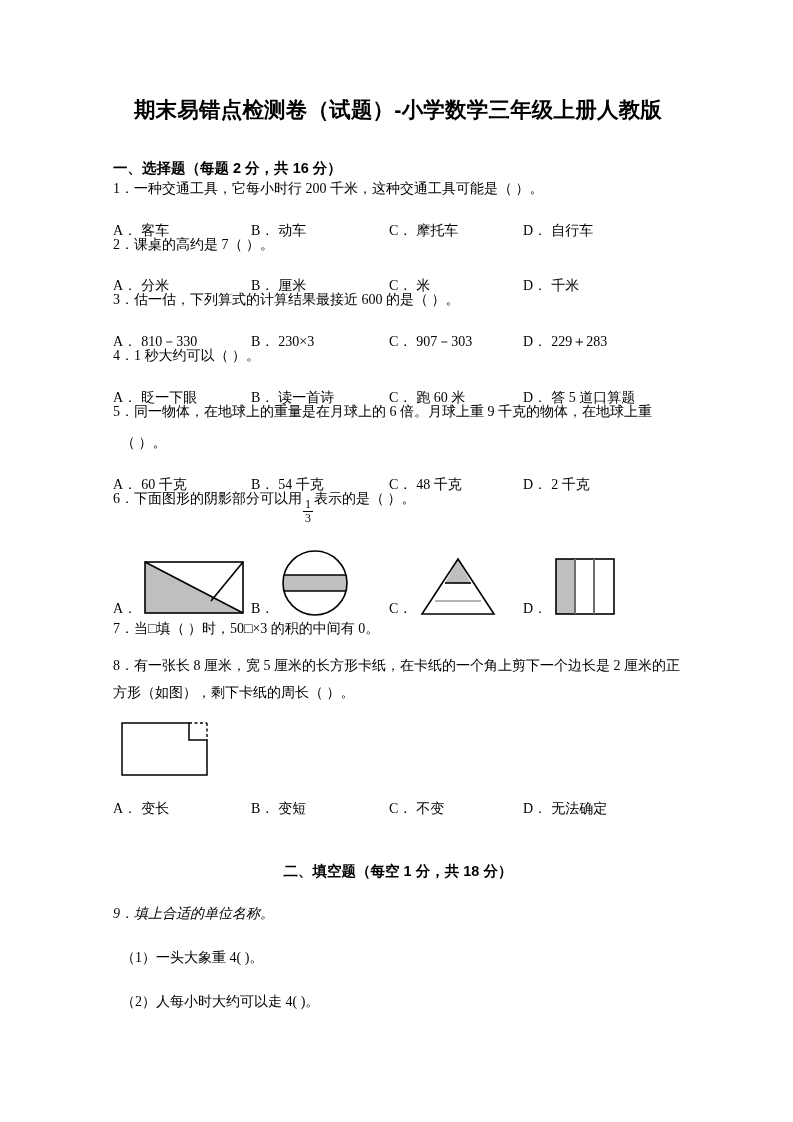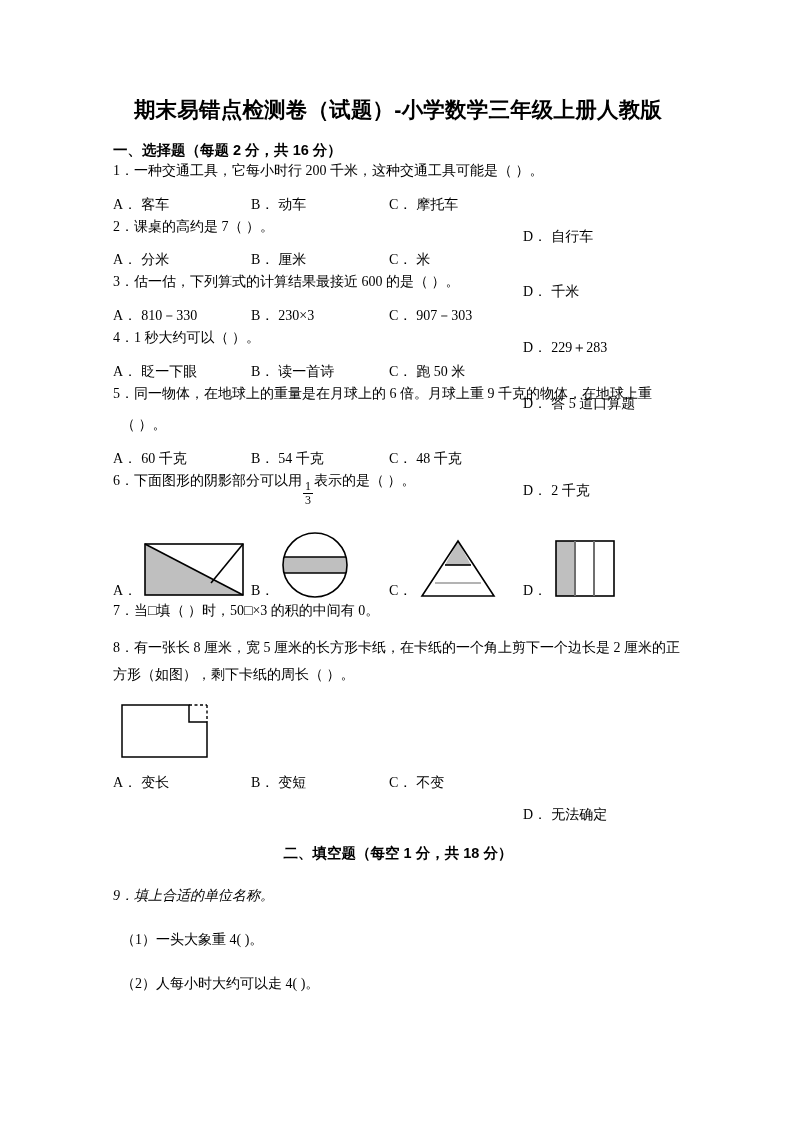--- a/index.html
+++ b/index.html
@@ -32,21 +32,21 @@
     letter-spacing: 0.2px;
     text-align: center;
     margin-top: 95px;
     margin-bottom: 0;
     white-space: nowrap;
   }
   .section-head {
     font-family: "Liberation Sans", "DejaVu Sans", sans-serif;
     font-weight: bold;
     font-size: 14.5px;
-    margin-top: 17px;
+    margin-top: 35px;
   }
   .q-line {
     font-size: 14px;
     line-height: 1.55;
     margin-top: 0;
     white-space: nowrap;
   }
   .q-line.wrap {
     white-space: normal;
     line-height: 1.95;
@@ -60,27 +60,27 @@
     white-space: nowrap;
   }
   .opts {
     position: relative;
     height: 20px;
     margin-top: 14px;
     font-size: 14px;
   }
   .opt {
     position: absolute;
-    top: 0;
+    top: 8px;
     white-space: nowrap;
   }
   .opt.c0 { left: 0px; }
   .opt.c1 { left: 138px; }
   .opt.c2 { left: 276px; text-align: right; }
-  .opt.c3 { left: 410px; margin-top: 32px; }
+  .opt.c3 { left: 410px; }
   .opt-lab { margin-right: 4px; }
 
   
   .frac {
     display: inline-flex;
     flex-direction: column;
     align-items: center;
     vertical-align: -0.42em;
     font-size: 12px;
     line-height: 1.04;
@@ -151,21 +151,21 @@
       <div class="opt c0"><span class="opt-lab">A．</span><span>810－330</span></div>
       <div class="opt c1"><span class="opt-lab">B．</span><span>230×3</span></div>
       <div class="opt c2"><span class="opt-lab">C．</span><span>907－303</span></div>
       <div class="opt c3"><span class="opt-lab">D．</span><span>229＋283</span></div>
     </div>
 
     <div class="q-line">4．1 秒大约可以（    ）。</div>
     <div class="opts">
       <div class="opt c0"><span class="opt-lab">A．</span><span>眨一下眼</span></div>
       <div class="opt c1"><span class="opt-lab">B．</span><span>读一首诗</span></div>
-      <div class="opt c2"><span class="opt-lab">C．</span><span>跑 50 米</span></div>
+      <div class="opt c2"><span class="opt-lab">C．</span><span>跑 60 米</span></div>
       <div class="opt c3"><span class="opt-lab">D．</span><span>答 5 道口算题</span></div>
     </div>
 
     <div class="q-line">5．同一物体，在地球上的重量是在月球上的 6 倍。月球上重 9 千克的物体，在地球上重</div>
     <div class="q-cont">（    ）。</div>
     <div class="opts">
       <div class="opt c0"><span class="opt-lab">A．</span><span>60 千克</span></div>
       <div class="opt c1"><span class="opt-lab">B．</span><span>54 千克</span></div>
       <div class="opt c2"><span class="opt-lab">C．</span><span>48 千克</span></div>
       <div class="opt c3"><span class="opt-lab">D．</span><span>2 千克</span></div>

